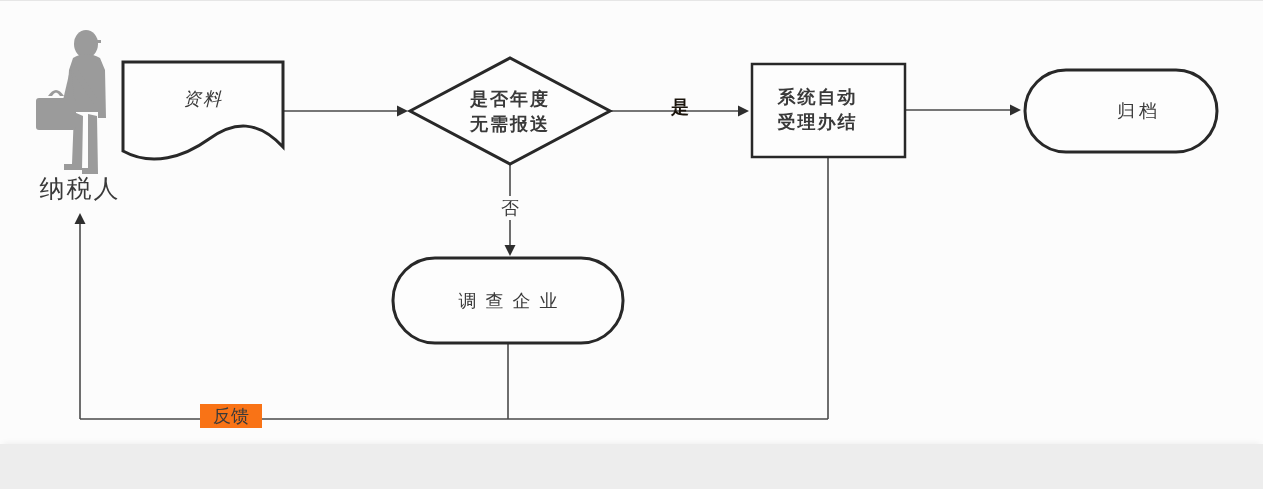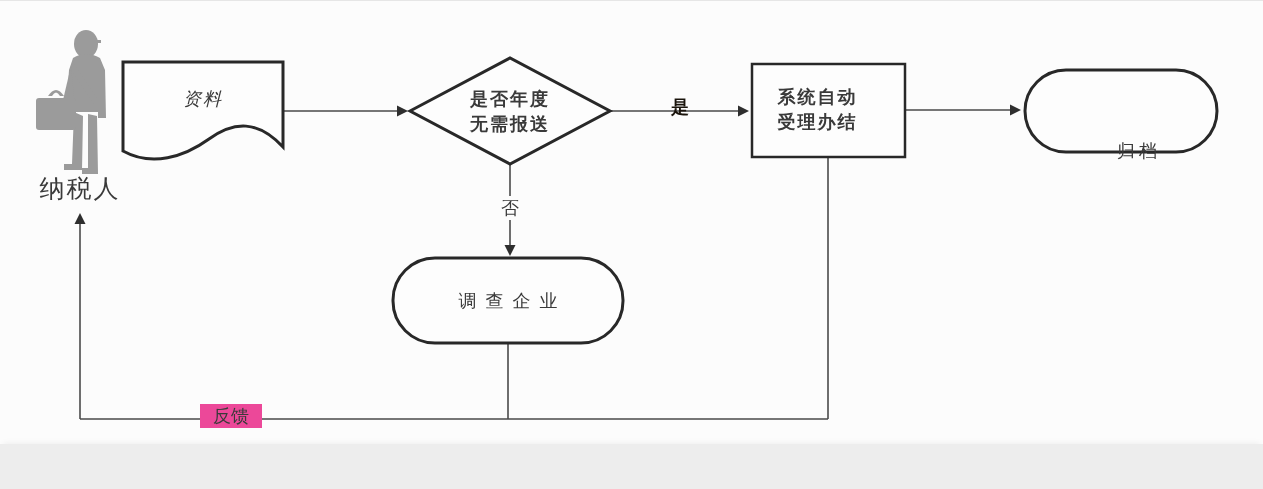--- a/index.html
+++ b/index.html
@@ -33,42 +33,42 @@
     font-size: 18px;
     letter-spacing: 2px;
     text-align: center;
     line-height: 25px;
     white-space: nowrap;
   }
   .lbl .ln { display: block; font-weight: bold; }
   .lbl-document   { left: 123px; top: 87px;  width: 160px; font-style: italic; }
   .lbl-decision   { left: 410px; top: 87px;  width: 200px; }
   .lbl-process    { left: 752px; top: 85px;  width: 131px; }
-  .lbl-archive    { left: 1025px; top: 99px; width: 228px; letter-spacing: 4px; margin-top: 40px; }
+  .lbl-archive    { left: 1025px; top: 99px; width: 228px; letter-spacing: 4px; }
   .lbl-no-need    { left: 393px; top: 289px; width: 230px; letter-spacing: 9px; text-indent: 9px; }
   .lbl-actor      { left: 15px;  top: 176px; width: 130px; font-size: 25px; }
   .edge-lbl {
     position: absolute;
     color: #3a3a3a;
     font-size: 18px;
     text-align: center;
     line-height: 22px;
     white-space: nowrap;
   }
   .edge-yes {
     left: 662px; top: 96px; width: 36px;
     color: #19130b; font-weight: bold;
   }
   .edge-no {
     left: 492px; top: 196px; width: 36px;
     background: #fcfcfc; padding: 1px 0;
   }
   .edge-feedback {
     left: 200px; top: 404px; width: 58px;
-    background: #ec4899; padding: 1px 2px;
+    background: #f97316; padding: 1px 2px;
   }
 </style>
 </head>
 <body>
 
 <div id="stage">
 
   <div class="top-hairline"></div>
   <div class="bottom-band"></div>
 

